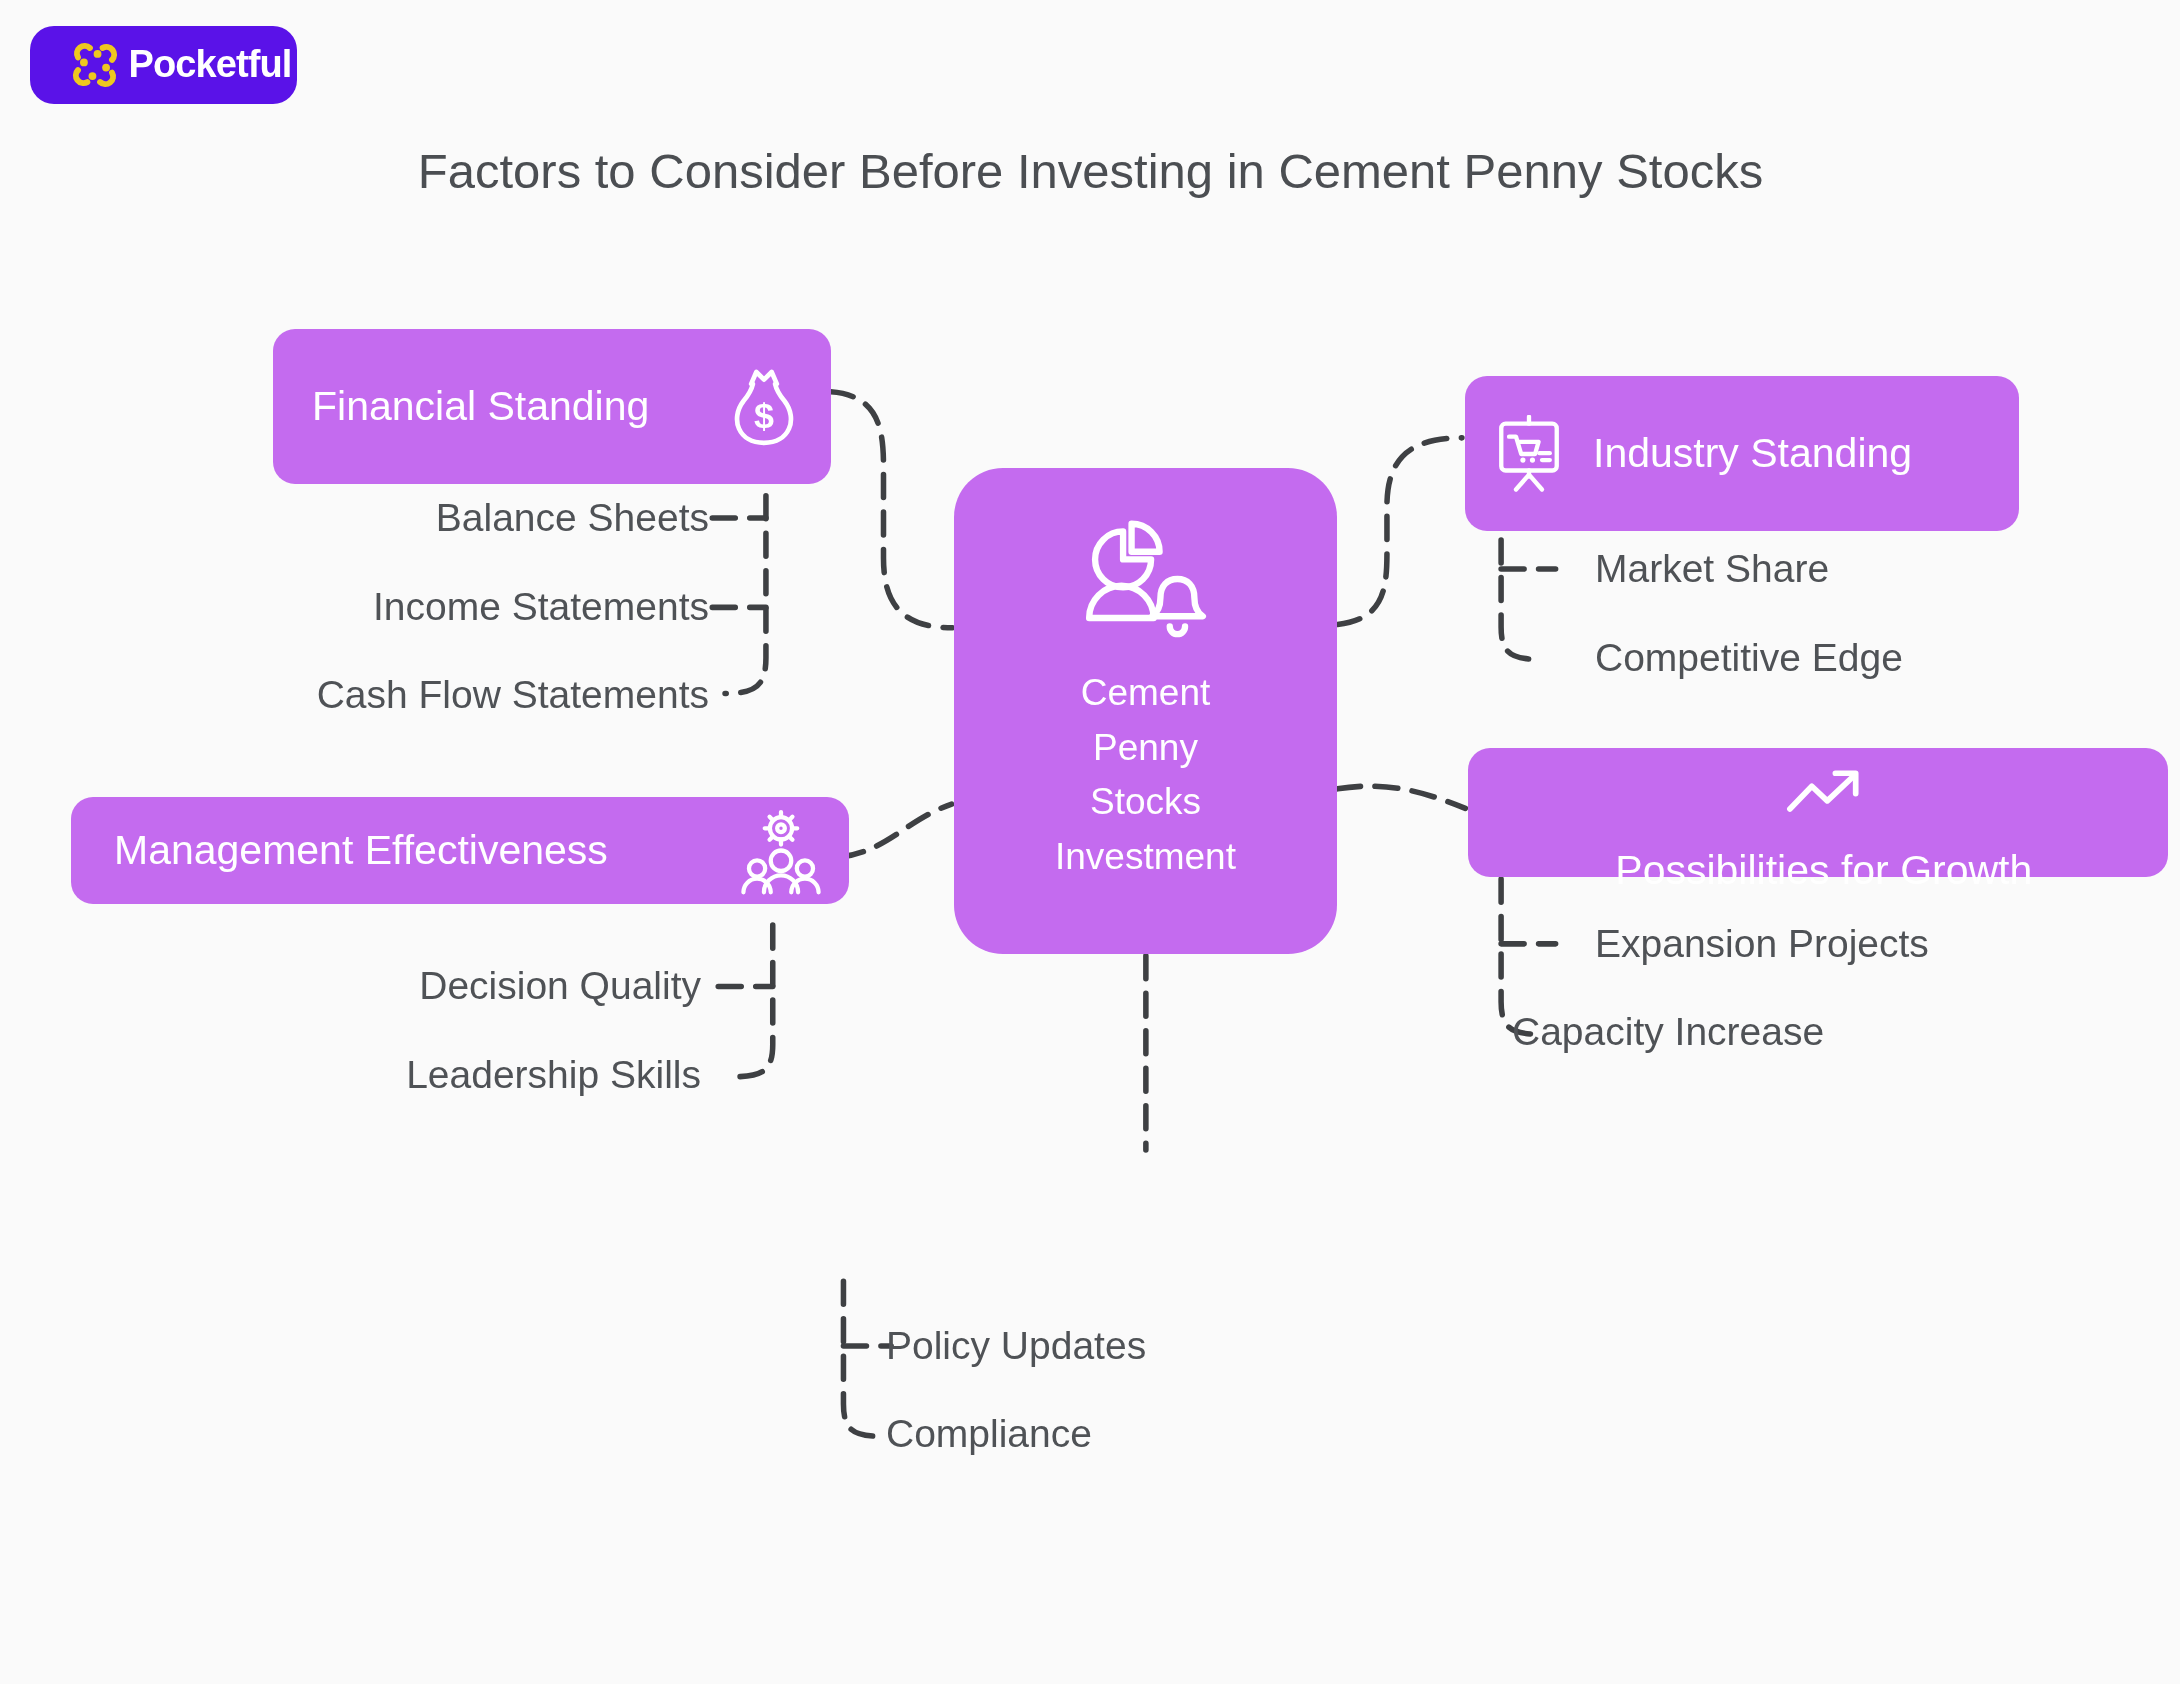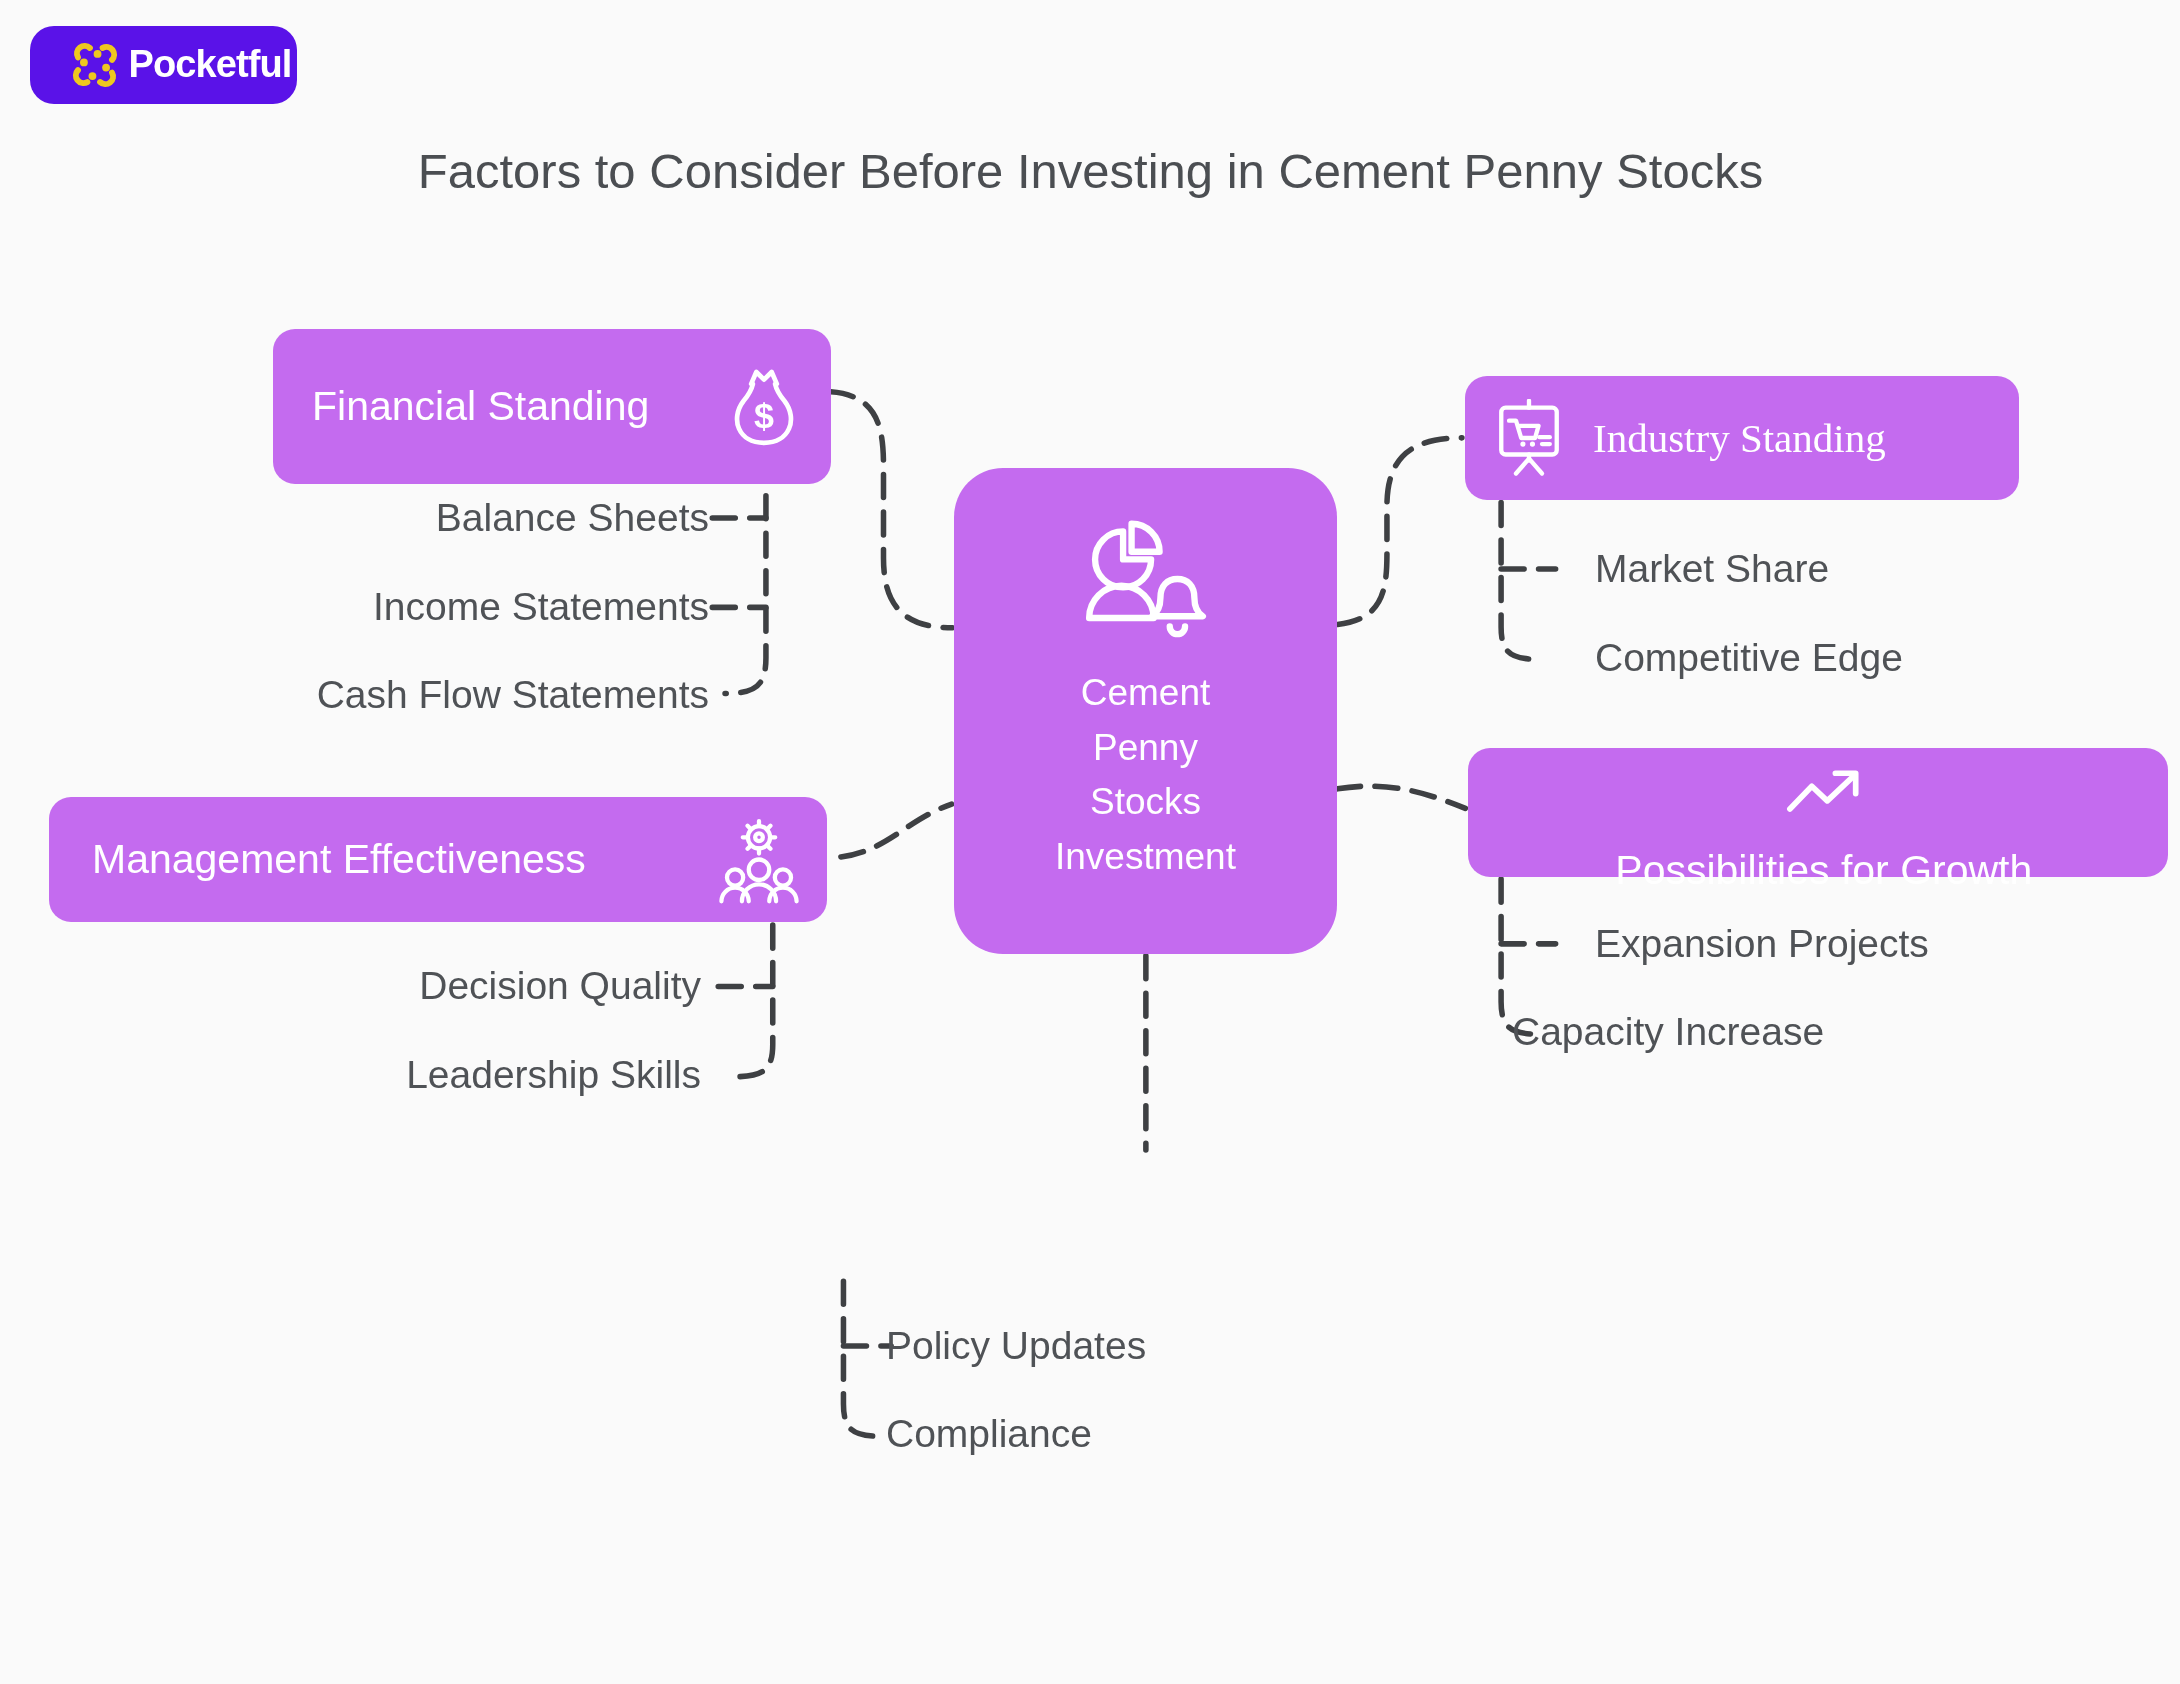--- a/index.html
+++ b/index.html
@@ -28,22 +28,22 @@
     stroke-dasharray:27 17; stroke-linecap:round; stroke-linejoin:round;
   }
   
   .node {
     position:absolute; background:#c46bef; border-radius:22px;
     display:flex; align-items:center; color:#ffffff;
   }
   .node-label { font-size:41px; font-weight:400; white-space:nowrap; }
   .node svg { flex:none; display:block; }
   .n-financial  { left:273px;  top:329px;  width:558px; height:155px; padding:0 31px 0 39px; justify-content:space-between; }
-  .n-industry   { left:1465px; top:376px;  width:554px; height:124px; padding:0 17px 0 31px; gap:31px;font-family:Liberation Serif, serif; }
-  .n-management { left:49px;   top:797px;  width:778px; height:125px; padding:0 27px 0 43px; justify-content:space-between; }
+  .n-industry   { left:1465px; top:376px;  width:554px; height:155px; padding:0 17px 0 31px; gap:31px; }
+  .n-management { left:71px;   top:797px;  width:778px; height:107px; padding:0 27px 0 43px; justify-content:space-between; }
   .n-growth     { left:1468px; top:748px;  width:700px; height:129px; padding:0 20.4px 0 32px; gap:29px;flex-direction:column; }
   .n-government { left:796px;  top:1152px; width:707px; height:128px; padding:0 20.4px 0 36px; gap:31px; }
   .n-center {
     left:954px; top:468px; width:383px; height:486px; border-radius:49px;
     flex-direction:column; justify-content:flex-start; padding-top:49px;
   }
   .center-label {
     margin-top:20.4px; font-size:37px; line-height:1.47; text-align:center;
     white-space:pre-line; color:#ffffff;
   }

